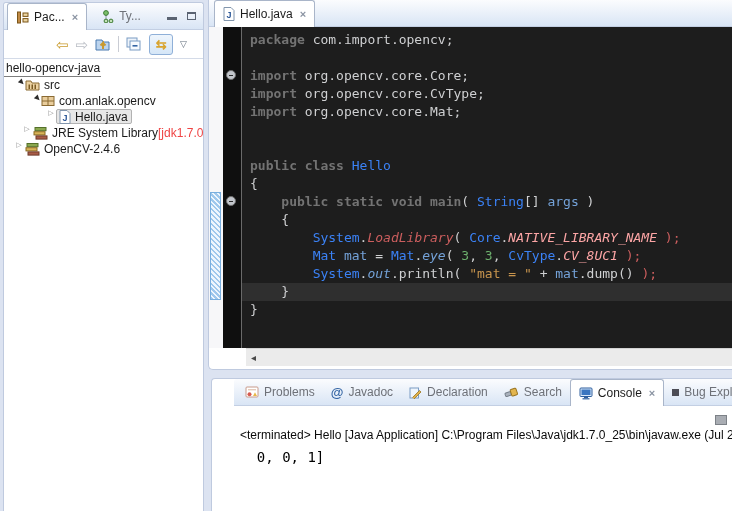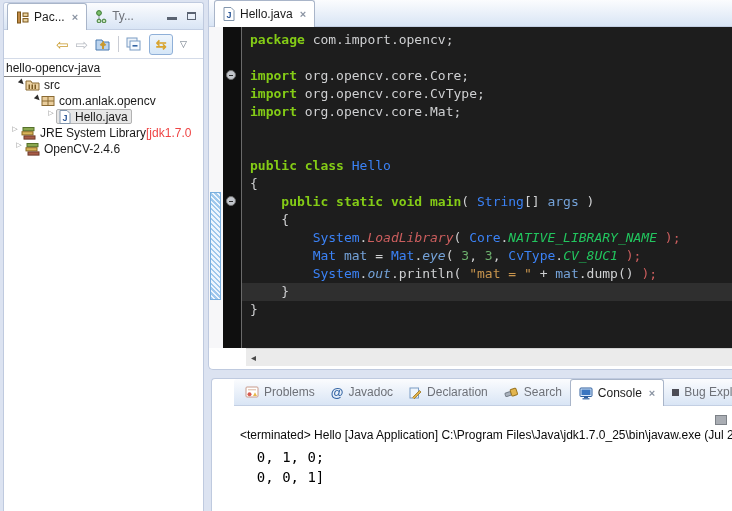--- a/index.html
+++ b/index.html
@@ -50,24 +50,24 @@
          border:1px solid #78aede;
          background:repeating-linear-gradient(45deg,#9ec7ec 0 1.5px,#eef6fd 1.5px 3.5px);}
   #gutter{width:18px;background:#0f0f0f;position:relative;flex:0 0 18px;}
   .fold{position:absolute;left:3px;width:10px;height:10px;border-radius:50%;
         background:#c2c6cc;border:1px solid #6e6e6e;box-sizing:border-box;}
   .fold::after{content:"";position:absolute;left:2px;right:2px;top:3.5px;height:1.5px;background:#2b2b2b;}
   #code{flex:1;background:#1d1d1d;border-left:1px solid #6a6a6a;padding-top:4px;
         font-family:"DejaVu Sans Mono",monospace;font-size:13px;color:#cfd0d2;overflow:hidden;}
   .cl{height:18px;line-height:18px;white-space:pre;padding-left:8px;}
   .cl.hl{background:#2f2f2f;}
-  .kw{color:#84cc16;font-weight:bold;}
+  .kw{color:#737373;font-weight:bold;}
   .pl{color:#cfd0d2;}
   .ty{color:#3b82f6;}
-  .fl{color:#22c55e;font-style:italic;text-align:center;}
+  .fl{color:#fca5a5;font-style:italic;text-align:center;}
   .vr{color:#74a2d8;}
   .vri{color:#74a2d8;font-style:italic;}
   .mir{color:#cc5e5e;font-style:italic;}
   .mib{color:#74a2d8;font-style:italic;}
   .num{color:#6cae6c;}
   .str{color:#c7944d;}
   .red{color:#cc5e5e;}
   #hscroll{position:absolute;left:37px;right:0;top:348px;height:17px;background:#ebebeb;
            border-top:1px solid #d2d2d2;display:flex;align-items:center;}
   #hscroll .larrow{color:#4a4a4a;font-size:10px;padding-left:5px;}
@@ -83,21 +83,21 @@
            line-height:20px;color:#000;}
   #con-out div{white-space:pre;}
 </style>
 </head>
 <body>
 
 <div id="window">
 
   <div id="left-panel" class="panel">
     <div class="tabstrip">
-      <div id="lp-tabs" style="display:flex;align-items:stretch;">
+      <div id="lp-tabs" style="display:flex;align-items:stretch;gap:7px;">
           <div class="tab active">
             <span class="ic">
               <svg width="13" height="13">
                 <rect x="1.5" y="1" width="3" height="11" fill="#c08a46" stroke="#7a5518"></rect>
                 <rect x="7" y="2" width="5" height="3.4" fill="#ecd6a4" stroke="#7a5518"></rect>
                 <rect x="7" y="7.6" width="5" height="3.4" fill="#ecd6a4" stroke="#7a5518"></rect>
               </svg>
             </span>
             <span>Pac...</span>
             <span class="close-x">×</span>
@@ -175,21 +175,21 @@
           <span class="sel">
             <span class="ic">
               <svg width="12" height="14">
                 <path d="M1 0.5 H8 L11 3.5 V13.5 H1 Z" fill="#ffffff" stroke="#8296ad"></path>
                 <text x="3.5" y="11" font-size="9" font-weight="bold" fill="#2b5797" font-family="Liberation Sans">J</text>
               </svg>
             </span>
             <span>Hello.java</span>
           </span>
         </div>
-        <div class="trow" style="padding-left: 6px;">
+        <div class="trow" style="padding-left: 18px;">
           <span class="arrow col">▷</span>
           <span style="display: flex; align-items: center;">
             <span class="ic">
               <svg width="15" height="13">
                 <rect x="2" y="0.5" width="11" height="3.2" fill="#8aa84f" stroke="#55702a"></rect>
                 <rect x="1" y="4.7" width="11" height="3.2" fill="#d9b45a" stroke="#8a6a1e"></rect>
                 <rect x="3" y="8.9" width="11" height="3.2" fill="#a85c48" stroke="#6e3a2a"></rect>
               </svg>
             </span>
             <span>JRE System Library </span>
@@ -311,18 +311,17 @@
         <div class="tab">
           <span class="ic">
             <span class="bugsq"></span>
           </span>
           <span>Bug Explorer</span>
         </div>
       </div>
     <div id="terminate-btn"></div>
     <div id="con-status">&lt;terminated&gt; Hello [Java Application] C:\Program Files\Java\jdk1.7.0_25\bin\javaw.exe (Jul 29, 20</div>
     <div id="con-out">
-        <div>  0, 1, 0;</div>
         <div>  0, 0, 1]</div>
       </div>
   </div>
 
 </div>
 
 </body></html>

